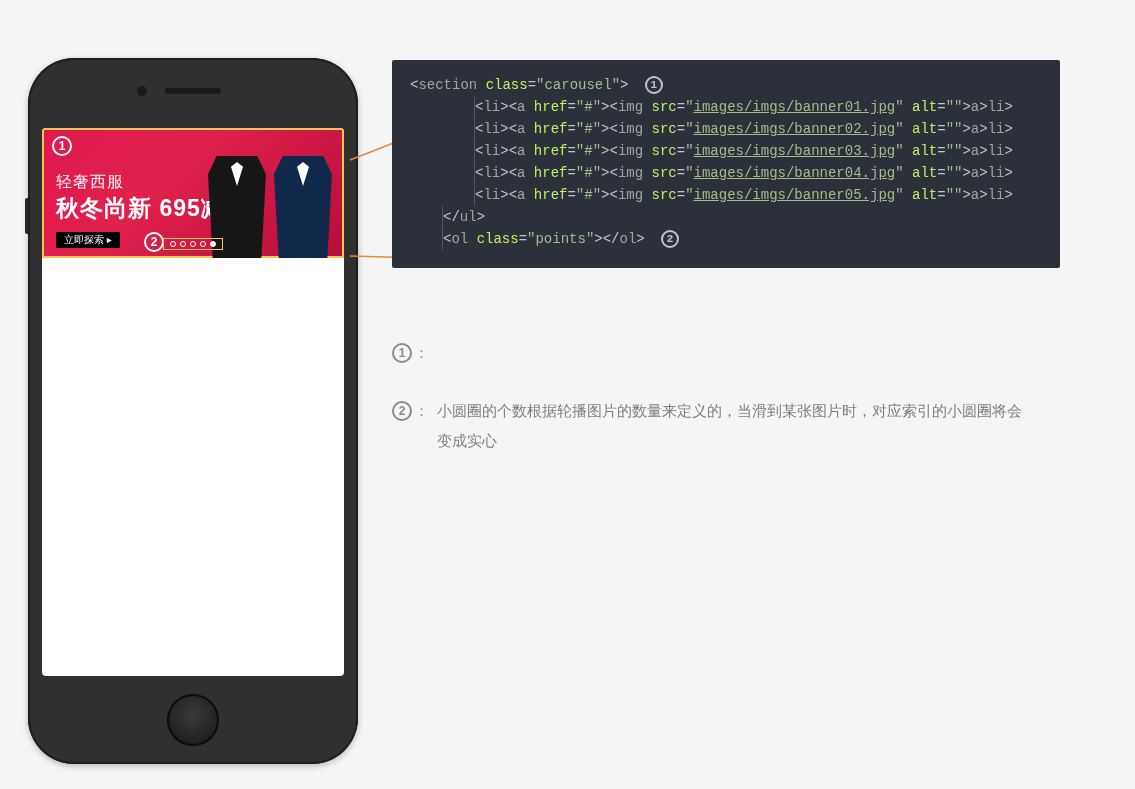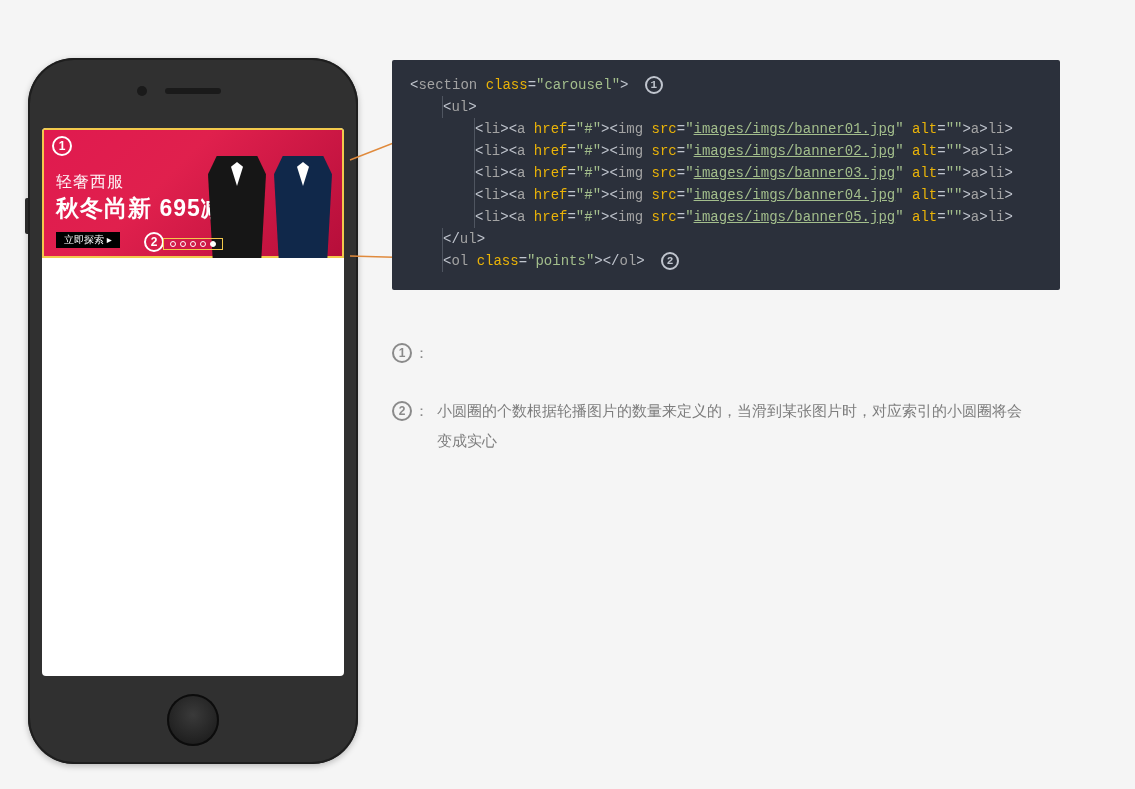--- a/index.html
+++ b/index.html
@@ -104,21 +104,21 @@
     white-space:nowrap;
   }
   .code-block .line{ position:relative; }
   .code-block .bar{
     display:inline-block; width:0; border-left:1px solid #4f5560; height:22px;
     margin-right:0; vertical-align:top;
   }
   .pad1{ padding-left:32px; } .pad2{ padding-left:64px; }
   .t-angle{ color:#c0c5ce; }
   .t-tag{ color:#a3a3a3; }
-  .t-attr{ color:#eab308; }
+  .t-attr{ color:#bef264; }
   .t-eq{ color:#c0c5ce; }
   .t-str{ color:#a3be8c; }
   .t-str.ul{ text-decoration: underline; text-decoration-color:#a3be8c;margin-top:32px; }
   .code-block .circ{ border-color:#c0c5ce; color:#c0c5ce; margin-left:8px; vertical-align:middle; width:18px; height:18px; font-size:11px;}
 
   
   .explain{
     position:absolute; left:392px; width:640px;
     color:#7d7d7d; font-size:15px; line-height:30px;
   }
@@ -167,21 +167,20 @@
   </defs>
   <line x1="350" y1="160" x2="550" y2="82" stroke="#e08a3c" stroke-width="1.4" marker-end="url(#ah)"></line>
   <line x1="350" y1="256" x2="420" y2="258" stroke="#e08a3c" stroke-width="1.4" marker-end="url(#ah)"></line>
 </svg>
 
 <div class="code-block">
   <div class="line">
     <span class="t-angle">&lt;</span><span class="t-tag">section</span><span> </span><span class="t-attr">class</span><span class="t-eq">=</span><span class="t-str">"</span><span class="t-str">carousel</span><span class="t-str">"</span><span class="t-angle">&gt;</span>
     <span class="circ">1</span>
   </div>
-  <div class="line pad1"><span class="bar"></span><span class="t-angle">&lt;</span><span class="t-tag">ul</span><span class="t-angle">&gt;</span></div>
 
   <div class="line pad2 li-row"><span class="bar"></span><span class="t-angle">&lt;</span><span class="t-tag">li</span><span class="t-angle">&gt;</span><span class="t-angle">&lt;</span><span class="t-tag">a</span><span> </span><span class="t-attr">href</span><span class="t-eq">=</span><span class="t-str">"</span><span class="t-str">#</span><span class="t-str">"</span><span class="t-angle">&gt;</span><span class="t-angle">&lt;</span><span class="t-tag">img</span><span> </span><span class="t-attr">src</span><span class="t-eq">=</span><span class="t-str">"</span><span class="t-str ul">images/imgs/banner01.jpg</span><span class="t-str">"</span><span> </span><span class="t-attr">alt</span><span class="t-eq">=</span><span class="t-str">""</span><span class="t-angle">&gt;</span><span class="t-angle"><span class="t-tag">a</span><span class="t-angle">&gt;</span><span class="t-angle"><span class="t-tag">li</span><span class="t-angle">&gt;</span></span></span></div>
   <div class="line pad2 li-row"><span class="bar"></span><span class="t-angle">&lt;</span><span class="t-tag">li</span><span class="t-angle">&gt;</span><span class="t-angle">&lt;</span><span class="t-tag">a</span><span> </span><span class="t-attr">href</span><span class="t-eq">=</span><span class="t-str">"</span><span class="t-str">#</span><span class="t-str">"</span><span class="t-angle">&gt;</span><span class="t-angle">&lt;</span><span class="t-tag">img</span><span> </span><span class="t-attr">src</span><span class="t-eq">=</span><span class="t-str">"</span><span class="t-str ul">images/imgs/banner02.jpg</span><span class="t-str">"</span><span> </span><span class="t-attr">alt</span><span class="t-eq">=</span><span class="t-str">""</span><span class="t-angle">&gt;</span><span class="t-angle"><span class="t-tag">a</span><span class="t-angle">&gt;</span><span class="t-angle"><span class="t-tag">li</span><span class="t-angle">&gt;</span></span></span></div>
   <div class="line pad2 li-row"><span class="bar"></span><span class="t-angle">&lt;</span><span class="t-tag">li</span><span class="t-angle">&gt;</span><span class="t-angle">&lt;</span><span class="t-tag">a</span><span> </span><span class="t-attr">href</span><span class="t-eq">=</span><span class="t-str">"</span><span class="t-str">#</span><span class="t-str">"</span><span class="t-angle">&gt;</span><span class="t-angle">&lt;</span><span class="t-tag">img</span><span> </span><span class="t-attr">src</span><span class="t-eq">=</span><span class="t-str">"</span><span class="t-str ul">images/imgs/banner03.jpg</span><span class="t-str">"</span><span> </span><span class="t-attr">alt</span><span class="t-eq">=</span><span class="t-str">""</span><span class="t-angle">&gt;</span><span class="t-angle"><span class="t-tag">a</span><span class="t-angle">&gt;</span><span class="t-angle"><span class="t-tag">li</span><span class="t-angle">&gt;</span></span></span></div>
   <div class="line pad2 li-row"><span class="bar"></span><span class="t-angle">&lt;</span><span class="t-tag">li</span><span class="t-angle">&gt;</span><span class="t-angle">&lt;</span><span class="t-tag">a</span><span> </span><span class="t-attr">href</span><span class="t-eq">=</span><span class="t-str">"</span><span class="t-str">#</span><span class="t-str">"</span><span class="t-angle">&gt;</span><span class="t-angle">&lt;</span><span class="t-tag">img</span><span> </span><span class="t-attr">src</span><span class="t-eq">=</span><span class="t-str">"</span><span class="t-str ul">images/imgs/banner04.jpg</span><span class="t-str">"</span><span> </span><span class="t-attr">alt</span><span class="t-eq">=</span><span class="t-str">""</span><span class="t-angle">&gt;</span><span class="t-angle"><span class="t-tag">a</span><span class="t-angle">&gt;</span><span class="t-angle"><span class="t-tag">li</span><span class="t-angle">&gt;</span></span></span></div>
   <div class="line pad2 li-row"><span class="bar"></span><span class="t-angle">&lt;</span><span class="t-tag">li</span><span class="t-angle">&gt;</span><span class="t-angle">&lt;</span><span class="t-tag">a</span><span> </span><span class="t-attr">href</span><span class="t-eq">=</span><span class="t-str">"</span><span class="t-str">#</span><span class="t-str">"</span><span class="t-angle">&gt;</span><span class="t-angle">&lt;</span><span class="t-tag">img</span><span> </span><span class="t-attr">src</span><span class="t-eq">=</span><span class="t-str">"</span><span class="t-str ul">images/imgs/banner05.jpg</span><span class="t-str">"</span><span> </span><span class="t-attr">alt</span><span class="t-eq">=</span><span class="t-str">""</span><span class="t-angle">&gt;</span><span class="t-angle"><span class="t-tag">a</span><span class="t-angle">&gt;</span><span class="t-angle"><span class="t-tag">li</span><span class="t-angle">&gt;</span></span></span></div>
 
   <div class="line pad1"><span class="bar"></span><span class="t-angle">&lt;/</span><span class="t-tag">ul</span><span class="t-angle">&gt;</span></div>
 
   <div class="line pad1"><span class="bar"></span><span class="t-angle">&lt;</span><span class="t-tag">ol</span><span> </span><span class="t-attr">class</span><span class="t-eq">=</span><span class="t-str">"</span><span class="t-str">points</span><span class="t-str">"</span><span class="t-angle">&gt;</span><span class="t-angle">&lt;/</span><span class="t-tag">ol</span><span class="t-angle">&gt;</span>

